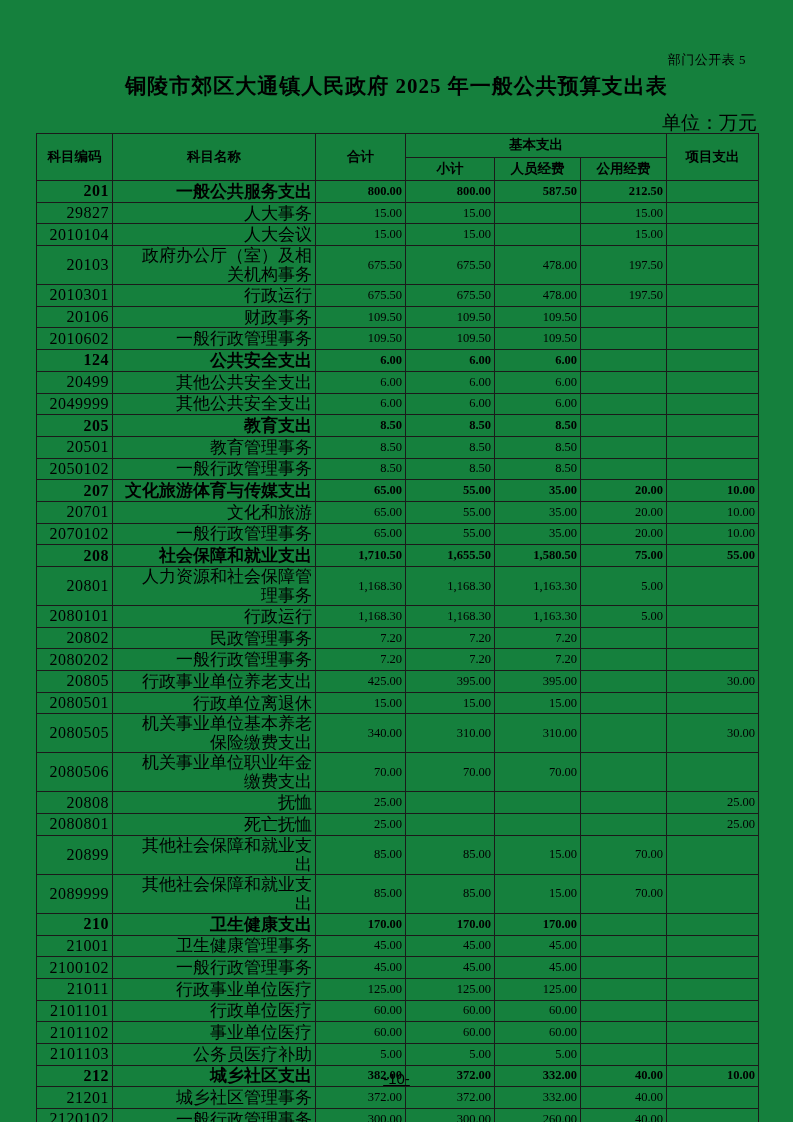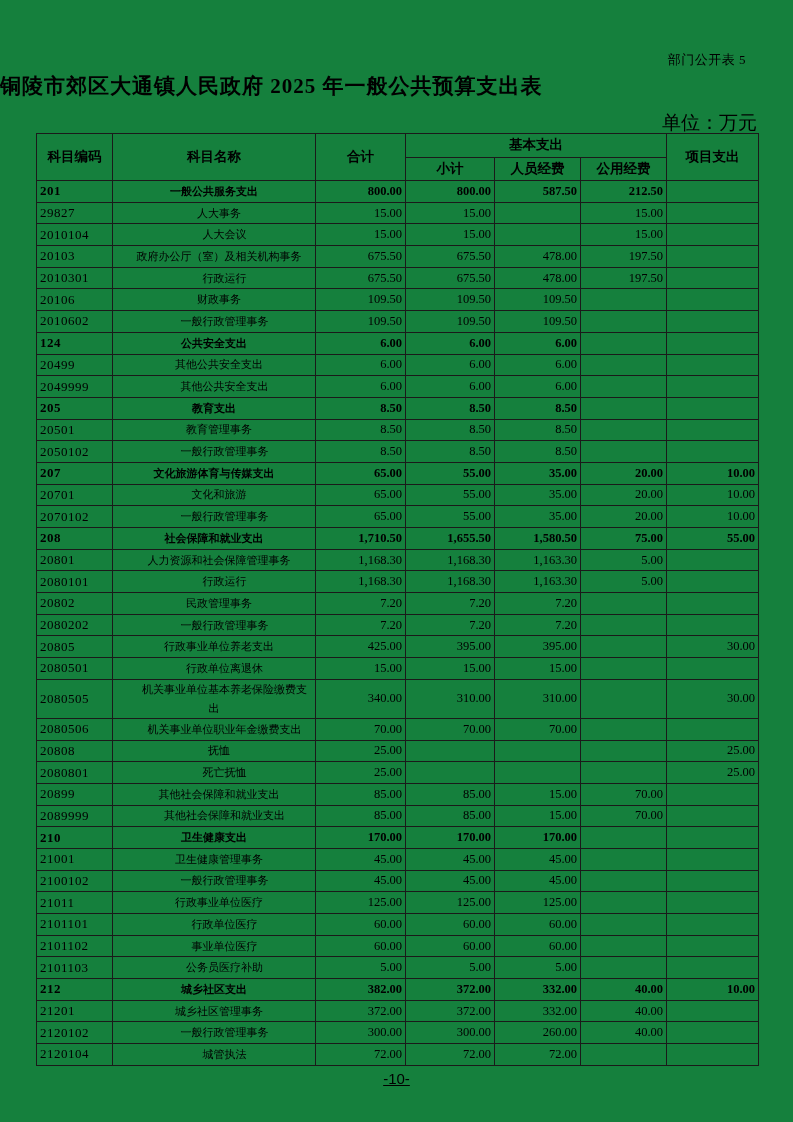--- a/index.html
+++ b/index.html
@@ -22,21 +22,21 @@
     right: 47px;
     font-size: 13px;
     letter-spacing: 0.5px;
   }
   .doc-title {
     position: absolute;
     top: 72px;
     left: 0;
     width: 100%;
     margin: 0;
-    text-align: left;
+    text-align: center;
     font-size: 21px;
     font-weight: bold;
     letter-spacing: 1px;
   }
   .unit-label {
     position: absolute;
     top: 110px;
     right: 36px;
     font-size: 19px;
   }
@@ -60,27 +60,27 @@
     font-weight: bold;
     text-align: center;
     height: 22.5px;
     padding: 0 2px;
   }
   table.budget td {
     height: 20.7px;
     padding: 0 3px;
   }
   td.cell-code {
-    font-size: 13px;
-    text-align: left;
+    font-size: 16px;
+    text-align: right;
     letter-spacing: 0.5px;
   }
   td.cell-name {
-    font-size: 11px;
-    text-align: center;
+    font-size: 17px;
+    text-align: right;
     line-height: 19px;
     word-break: break-all;
     margin-top: 48px;
   }
   td.cell-num {
     font-size: 12.5px;
     text-align: right;
   }
   tr.category-row td {
     font-weight: bold;

